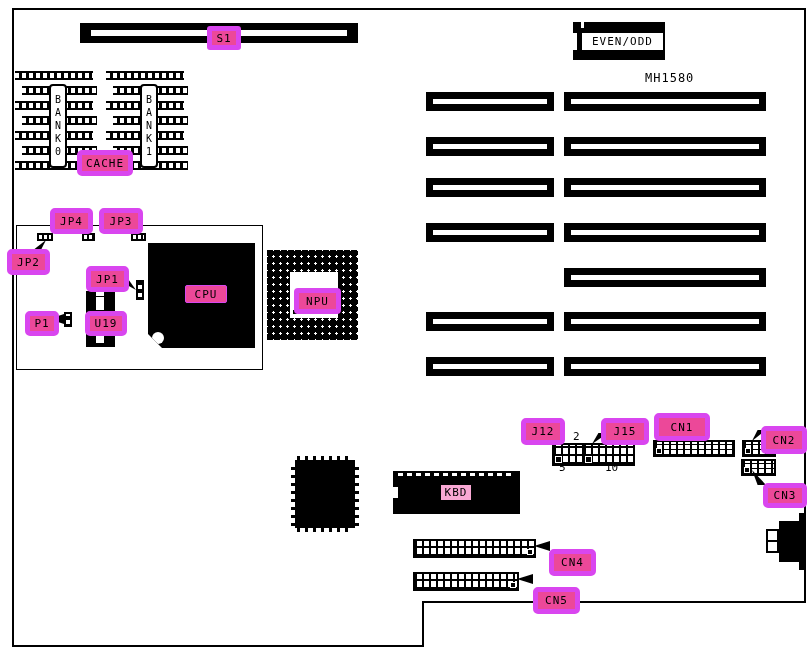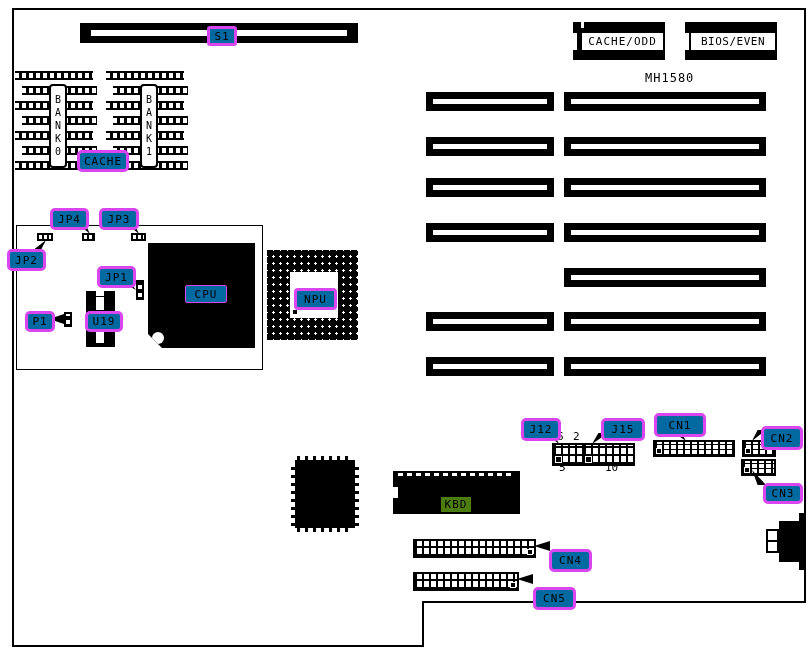--- a/index.html
+++ b/index.html
@@ -1,20 +1,20 @@
 <!DOCTYPE html>
 <html><head>
 <meta charset="utf-8">
 <style>
   html,body{margin:0;padding:0;background:#fff;}
   #stage{position:relative;width:812px;height:654px;background:#fff;overflow:hidden;
          font-family:"DejaVu Sans Mono","Liberation Mono",monospace;color:#000;}
   .abs{position:absolute;}
   
-  .lbl{position:absolute;background:#0369a1;border:3px solid #d946ef;border-radius:5px;
+  .lbl{position:absolute;background:#ec4899;border:5px solid #d946ef;border-radius:5px;
        display:flex;align-items:center;justify-content:center;
        font-size:11px;letter-spacing:1px;z-index:6;line-height:1;}
   .lbl.sq{border-radius:2px;border-width:1px;text-align:right;}
   .vlbl{position:absolute;background:#fff;border:2px solid #000;border-radius:4px;
         writing-mode:vertical-rl;text-orientation:upright;display:flex;align-items:center;justify-content:center;
         font-size:10px;z-index:6;letter-spacing:2px;}
   
   .tail{position:absolute;background:#000;z-index:5;}
   .t-dr{clip-path:polygon(0 0,60% 0,100% 100%);}
   .t-dl{clip-path:polygon(40% 0,100% 0,0 100%);}
@@ -78,25 +78,21 @@
     <div class="brow" style="top:75px;left:7px;right:0;"></div>
     <div class="brow" style="top:90px;left:0;right:0;"></div>
   </div>
   <div class="vlbl" style="left:49px;top:84px;width:14px;height:80px;">BANK0</div>
   <div class="vlbl" style="left:140px;top:84px;width:14px;height:80px;">BANK1</div>
   <div class="lbl" style="left:77px;top:114px;width:46px;height:16px;margin-top:36px;">CACHE</div>
 
   <div class="abs" style="left:573px;top:22px;width:92px;height:38px;background:#000;z-index:1">
     <div class="abs" style="left:0;top:11px;width:4px;height:17px;background:#fff;"></div>
     <div class="abs" style="left:8px;top:0;width:3px;height:6px;background:#fff;"></div>
-    <div class="abs" style="left:9px;top:11px;width:81px;height:17px;background:#fff;display:flex;align-items:center;justify-content:center;font-size:11px;letter-spacing:1px;">CACHE/ODD</div>
-  </div>
-  <div class="abs" style="left:685px;top:22px;width:92px;height:38px;background:#000;z-index:1">
-    <div class="abs" style="left:0;top:11px;width:4px;height:17px;background:#fff;"></div>
-    <div class="abs" style="left:6px;top:11px;width:84px;height:17px;background:#fff;display:flex;align-items:center;justify-content:center;font-size:11px;letter-spacing:0.5px;">BIOS/EVEN</div>
+    <div class="abs" style="left:9px;top:11px;width:81px;height:17px;background:#fff;display:flex;align-items:center;justify-content:center;font-size:11px;letter-spacing:1px;">EVEN/ODD</div>
   </div>
   <div class="abs" style="left:645px;top:71px;width:52px;height:12px;font-size:12px;letter-spacing:1px;z-index:1">MH1580</div>
 
   <div class="slot" style="left:426px;top:92px;width:128px;"></div>
   <div class="slot" style="left:426px;top:137px;width:128px;"></div>
   <div class="slot" style="left:426px;top:178px;width:128px;"></div>
   <div class="slot" style="left:426px;top:223px;width:128px;"></div>
   <div class="slot" style="left:426px;top:312px;width:128px;"></div>
   <div class="slot" style="left:426px;top:357px;width:128px;"></div>
 
@@ -136,35 +132,35 @@
   </div>
   <div class="lbl" style="left:294px;top:288px;width:37px;height:16px;border-radius:4px;">NPU</div>
 
   <div class="tail t-dr" style="left:76px;top:222px;width:14px;height:12px;"></div>
   <div class="lbl" style="left:50px;top:208px;width:33px;height:16px;">JP4</div>
   <div class="tail t-dr" style="left:125px;top:222px;width:14px;height:12px;"></div>
   <div class="lbl" style="left:99px;top:208px;width:34px;height:16px;">JP3</div>
   <div class="tail t-ur" style="left:32px;top:240px;width:14px;height:11px;"></div>
   <div class="lbl" style="left:7px;top:249px;width:33px;height:16px;">JP2</div>
   <div class="tail t-dr" style="left:118px;top:280px;width:18px;height:10px;"></div>
-  <div class="lbl" style="left:97px;top:266px;width:33px;height:16px;">JP1</div>
+  <div class="lbl" style="left:86px;top:266px;width:33px;height:16px;">JP1</div>
   <div class="tail t-l" style="left:49px;top:314px;width:15px;height:10px;"></div>
   <div class="lbl" style="left:25px;top:311px;width:24px;height:15px;">P1</div>
   <div class="lbl" style="left:85px;top:311px;width:32px;height:15px;">U19</div>
 
   <div class="abs" style="left:295px;top:460px;width:60px;height:68px;background:#000;z-index:2"></div>
   <div class="qpins" style="left:297px;top:456px;width:56px;height:4px;background:repeating-linear-gradient(90deg,#000 0 3px,transparent 3px 8px);"></div>
   <div class="qpins" style="left:297px;top:528px;width:56px;height:4px;background:repeating-linear-gradient(90deg,#000 0 3px,transparent 3px 8px);"></div>
   <div class="qpins" style="left:291px;top:462px;width:4px;height:64px;background:repeating-linear-gradient(0deg,#000 0 3px,transparent 3px 8px);"></div>
   <div class="qpins" style="left:355px;top:462px;width:4px;height:64px;background:repeating-linear-gradient(0deg,#000 0 3px,transparent 3px 8px);"></div>
 
   <div class="abs" style="left:393px;top:471px;width:127px;height:43px;background:#000;z-index:2">
     <div class="abs" style="left:5px;top:2px;width:117px;height:3px;background:repeating-linear-gradient(90deg,#fff 0 5px,transparent 5px 9px);"></div>
     <div class="abs" style="left:0;top:16px;width:5px;height:11px;background:#fff;"></div>
-    <div class="abs" style="left:48px;top:26px;width:30px;height:15px;background:#4d7c0f;display:flex;align-items:center;justify-content:center;font-size:11px;letter-spacing:1px;">KBD</div>
+    <div class="abs" style="left:48px;top:14px;width:30px;height:15px;background:#f9a8d4;display:flex;align-items:center;justify-content:center;font-size:11px;letter-spacing:1px;">KBD</div>
   </div>
 
   <div class="hdr" style="left:552px;top:443px;width:28px;height:19px;">
       <div class="pin1"></div>
     </div>
   <div class="hdr" style="left:582px;top:443px;width:49px;height:19px;">
       <div class="pin1"></div>
     </div>
   <div class="num" style="left:557px;top:431px;">6</div>
   <div class="num" style="left:573px;top:431px;">2</div>

